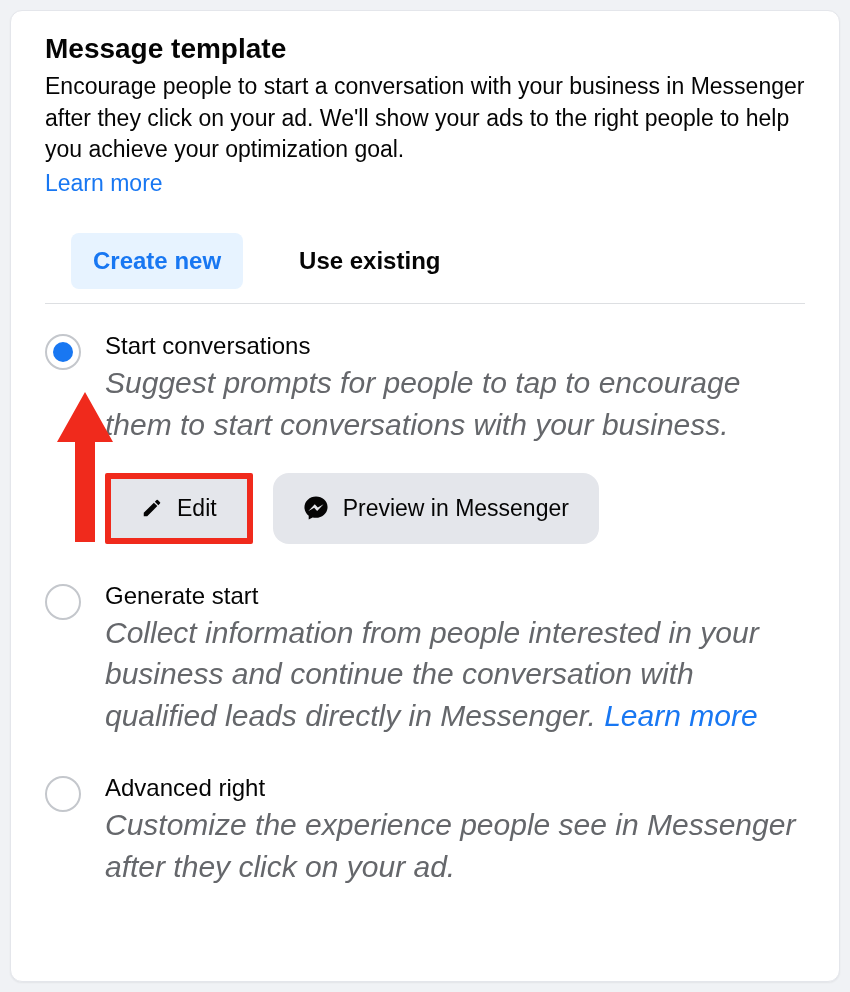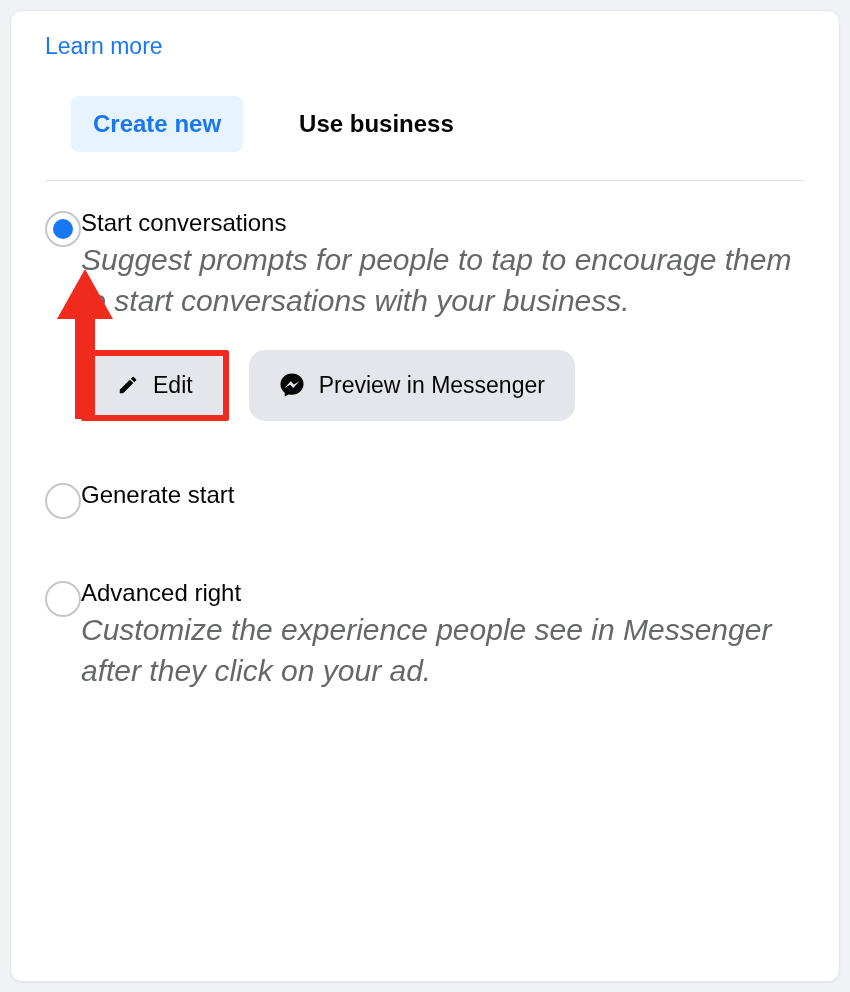--- a/index.html
+++ b/index.html
@@ -35,41 +35,42 @@
     font-size: 23px;
     cursor: pointer;
     text-decoration: none;
   }
   .tab-row {
     display: flex;
     align-items: flex-end;
     gap: 34px;
     border-bottom: 1px solid #dddfe2;
     margin-top: 36px;
-    padding: 0 0 28px 26px;
+    padding: 0 0 14px 26px;
   }
   .tab {
     font-size: 24px;
     font-weight: 700;
     padding: 14px 22px;
     border-radius: 8px;
     cursor: pointer;
     color: #050505;
   }
   .tab.active {
     background: #e7f3ff;
     color: #1877f2;
   }
   .options {
     margin-top: 28px;
     position: relative;
   }
   .option {
     display: flex;
-    margin-bottom: 60px;
+    gap: 24px;
+    margin-bottom: 38px;
   }
   .radio {
     width: 36px;
     height: 36px;
     border: 2px solid #c4c7cc;
     border-radius: 50%;
     flex-shrink: 0;
     margin-top: 2px;
     display: flex;
     align-items: center;
@@ -134,25 +135,27 @@
     left: 10px;
     top: 60px;
     pointer-events: none;
   }
 </style>
 </head>
 <body>
 
 <div class="card">
 
+  <div class="section-title">Message template</div>
+  <div class="section-desc">Encourage people to start a conversation with your business in Messenger after they click on your ad. We'll show your ads to the right people to help you achieve your optimization goal.</div>
   <a class="learn-link">Learn more</a>
 
   <div class="tab-row">
     <div class="tab active">Create new</div>
-    <div class="tab">Use business</div>
+    <div class="tab">Use existing</div>
   </div>
 
   <div class="options">
 
     <svg class="arrow-annot" width="60" height="150" viewBox="0 0 60 150">
       <polygon points="30,0 58,50 40,50 40,150 20,150 20,50 2,50" fill="#f02a1c"></polygon>
     </svg>
 
     <div class="option">
       <div class="radio selected"></div>
@@ -180,20 +183,23 @@
             <span>Preview in Messenger</span>
           </button>
         </div>
       </div>
     </div>
 
     <div class="option">
       <div class="radio"></div>
       <div class="opt-body">
         <div class="opt-title">Generate start</div>
+        <div class="opt-desc">
+          <span>Collect information from people interested in your business and continue the conversation with qualified leads directly in Messenger. </span><span class="inline-link">Learn more</span>
+        </div>
       </div>
     </div>
 
     <div class="option">
       <div class="radio"></div>
       <div class="opt-body">
         <div class="opt-title">Advanced right</div>
         <div class="opt-desc">Customize the experience people see in Messenger after they click on your ad.</div>
       </div>
     </div>

